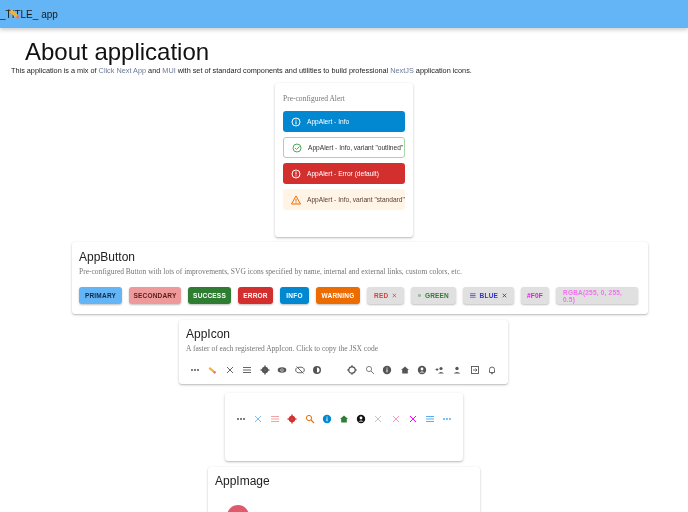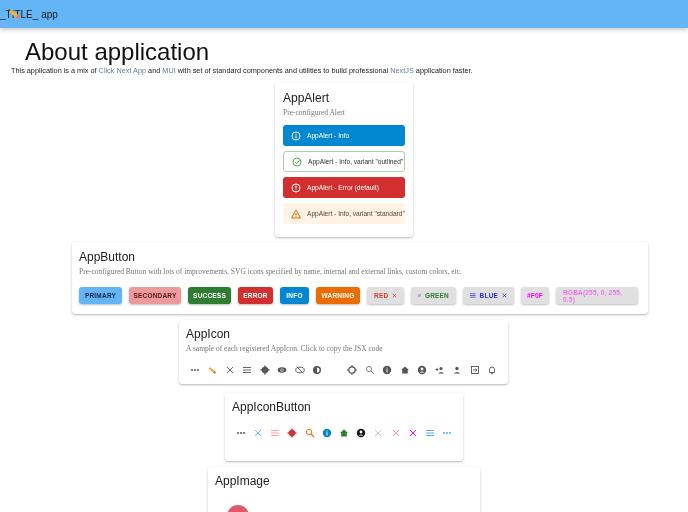--- a/index.html
+++ b/index.html
@@ -40,25 +40,24 @@
   <span class="title">_TITLE_ app</span>
   <span class="right-icon">
     <svg viewBox="0 0 14 16">
         <path d="M5 2 A6 6 0 0 1 5 14 A4.5 4.5 0 0 0 5 2 Z" fill="#333"></path>
       </svg>
   </span>
 </div>
 
 <h1 class="page-title">About application</h1>
 <p class="intro">
-  <span>This application is a mix of </span><a>Click Next App</a><span> and </span><a>MUI</a><span> with set of standard components and utilities to build professional </span><a>NextJS</a><span> application faster.</span>
+  <span>This application is a mix of </span><a>Click Next App</a><span> and </span><a>MUI</a><span> with set of standard components and utilities to build professional </span><a>NextJS</a><span> application icons.</span>
 </p>
 
 <div class="card" style="left:275px; top:83px; width:138px; height:154px; padding:8px 8px;">
-  <h2>AppAlert</h2>
   <div class="sub">Pre-configured Alert</div>
   <div style="margin-top:8px;">
     <div class="alert info">
       <svg viewBox="0 0 10 10">
           <circle cx="5" cy="5" r="4" fill="none" stroke="#fff" stroke-width="1"></circle>
           <rect x="4.5" y="4.3" width="1" height="3" fill="#fff"></rect>
           <rect x="4.5" y="2.6" width="1" height="1" fill="#fff"></rect>
         </svg>
       <span>AppAlert - Info</span>
     </div>
@@ -135,21 +134,21 @@
         <span>#F0F</span>
       </div>
     <div class="btn" style="background:#e0e0e0;color:rgba(255,0,255,0.5);width:82px;">
         <span>RGBA(255, 0, 255, 0.5)</span>
       </div>
   </div>
 </div>
 
 <div class="card" style="left:179px; top:320px; width:329px; height:64px; padding:7px 7px;">
   <h2>AppIcon</h2>
-  <div class="sub">A sample of each registered AppIcon. Click to copy the JSX code</div>
+  <div class="sub">A faster of each registered AppIcon. Click to copy the JSX code</div>
   <div class="iconrow">
     <span>
         <svg viewBox="0 0 10 10">
           <circle cx="2" cy="5" r="0.9" fill="#444"></circle>
           <circle cx="5" cy="5" r="0.9" fill="#444"></circle>
           <circle cx="8" cy="5" r="0.9" fill="#444"></circle>
         </svg>
       </span>
     <span>
         <svg viewBox="0 0 10 10">
@@ -255,21 +254,20 @@
     <span>
         <svg viewBox="0 0 10 10">
           <path d="M2.5 7.5V4.5A2.5 2.5 0 0 1 7.5 4.5V7.5H2.5Z" fill="none" stroke="#555" stroke-width="0.9"></path>
           <circle cx="5" cy="8.6" r="0.8" fill="#555"></circle>
         </svg>
       </span>
   </div>
 </div>
 
 <div class="card" style="left:225px; top:393px; width:238px; height:68px; padding:7px 7px;">
-  <h2>AppIconButton</h2>
   <div class="iconrow" style="margin-top:12px;">
     <span>
         <svg viewBox="0 0 10 10">
           <circle cx="2" cy="5" r="0.9" fill="#444"></circle>
           <circle cx="5" cy="5" r="0.9" fill="#444"></circle>
           <circle cx="8" cy="5" r="0.9" fill="#444"></circle>
         </svg>
       </span>
     <span>
         <svg viewBox="0 0 10 10">

